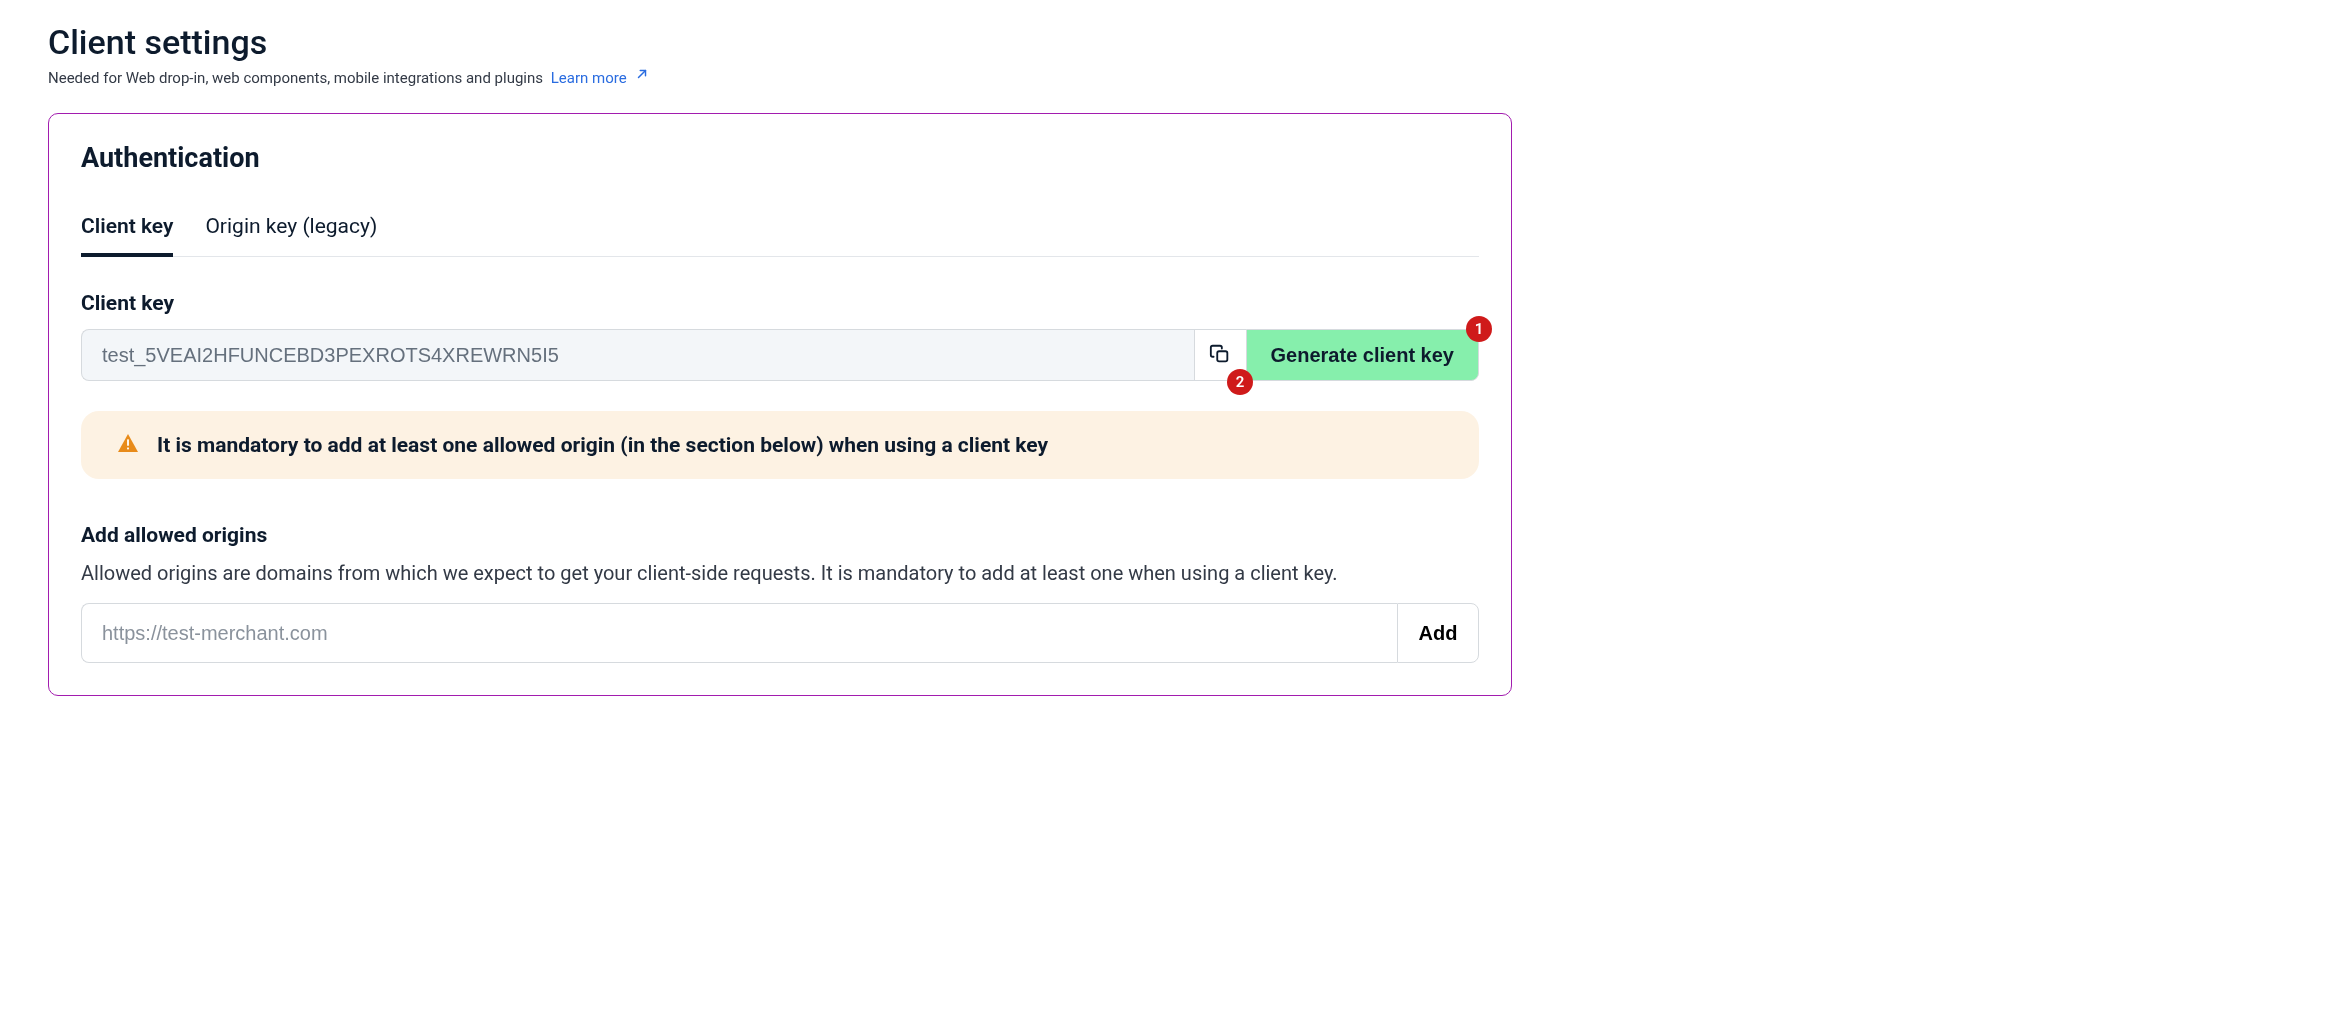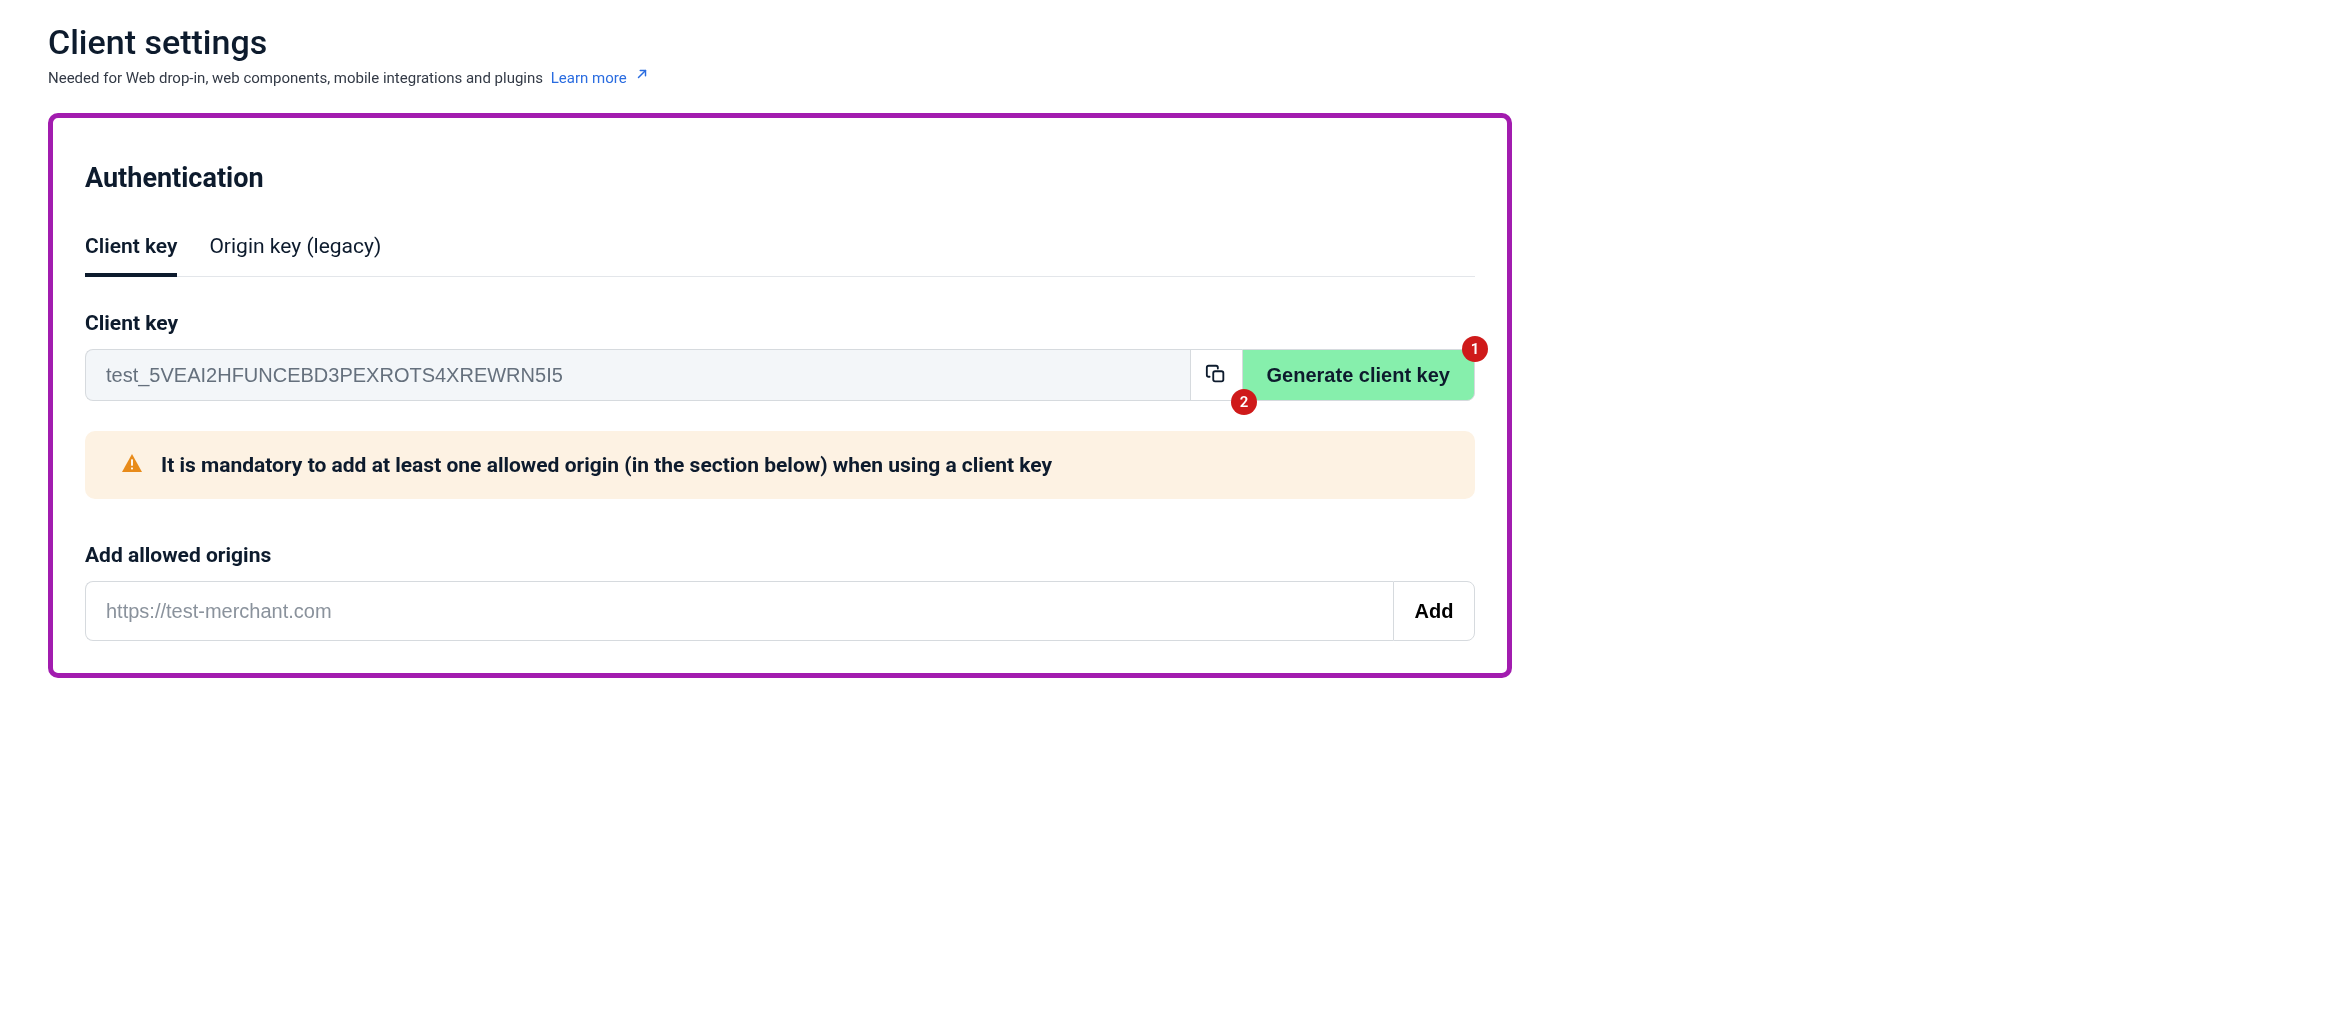--- a/index.html
+++ b/index.html
@@ -34,23 +34,23 @@
     gap: 8px;
     cursor: pointer;
   }
   .ext-arrow {
     color: #2a6ce0;
     font-size: 16px;
     display: inline-block;
     transform: translateY(-2px);
   }
   .card {
-    border: 5px solid #a21caf;
+    border: 1px solid #a21caf;
     border-radius: 10px;
-    padding: 44px 32px 32px 32px;
+    padding: 28px 32px 32px 32px;
   }
   .card-heading {
     font-size: 27px;
     font-weight: 700;
     color: #0d1b2d;
     margin-bottom: 40px;
   }
   .tabs {
     display: flex;
     gap: 32px;
@@ -128,21 +128,21 @@
     font-weight: 600;
     display: flex;
     align-items: center;
     justify-content: center;
     z-index: 5;
   }
   .badge-1 { top: -13px; right: -13px; }
   .badge-2 { bottom: -14px; left: 1146px; }
   .alert {
     background: #fdf2e3;
-    border-radius: 10px;
+    border-radius: 18px;
     padding: 22px 28px 22px 36px;
     display: flex;
     align-items: center;
     gap: 18px;
     margin-bottom: 44px;
   }
   .alert-icon { flex-shrink: 0; }
   .alert-text {
     font-size: 21px;
     font-weight: 700;
@@ -232,20 +232,21 @@
         <svg width="22" height="20" viewBox="0 0 24 22">
           <path d="M12 1 L23 21 L1 21 Z" fill="#e88b1a"></path>
           <rect x="11" y="7" width="2" height="7" fill="#fff"></rect>
           <rect x="11" y="16" width="2" height="2" fill="#fff"></rect>
         </svg>
       </span>
       <span class="alert-text">It is mandatory to add at least one allowed origin (in the section below) when using a client key</span>
     </div>
 
     <div class="field-label">Add allowed origins</div>
+    <div class="sub-desc">Allowed origins are domains from which we expect to get your client-side requests. It is mandatory to add at least one when using a client key.</div>
 
     <div class="origin-row">
       <input class="origin-input" placeholder="https://test-merchant.com" style="">
       <button class="add-btn">Add</button>
     </div>
 
   </div>
 </div>
 
 </body></html>

